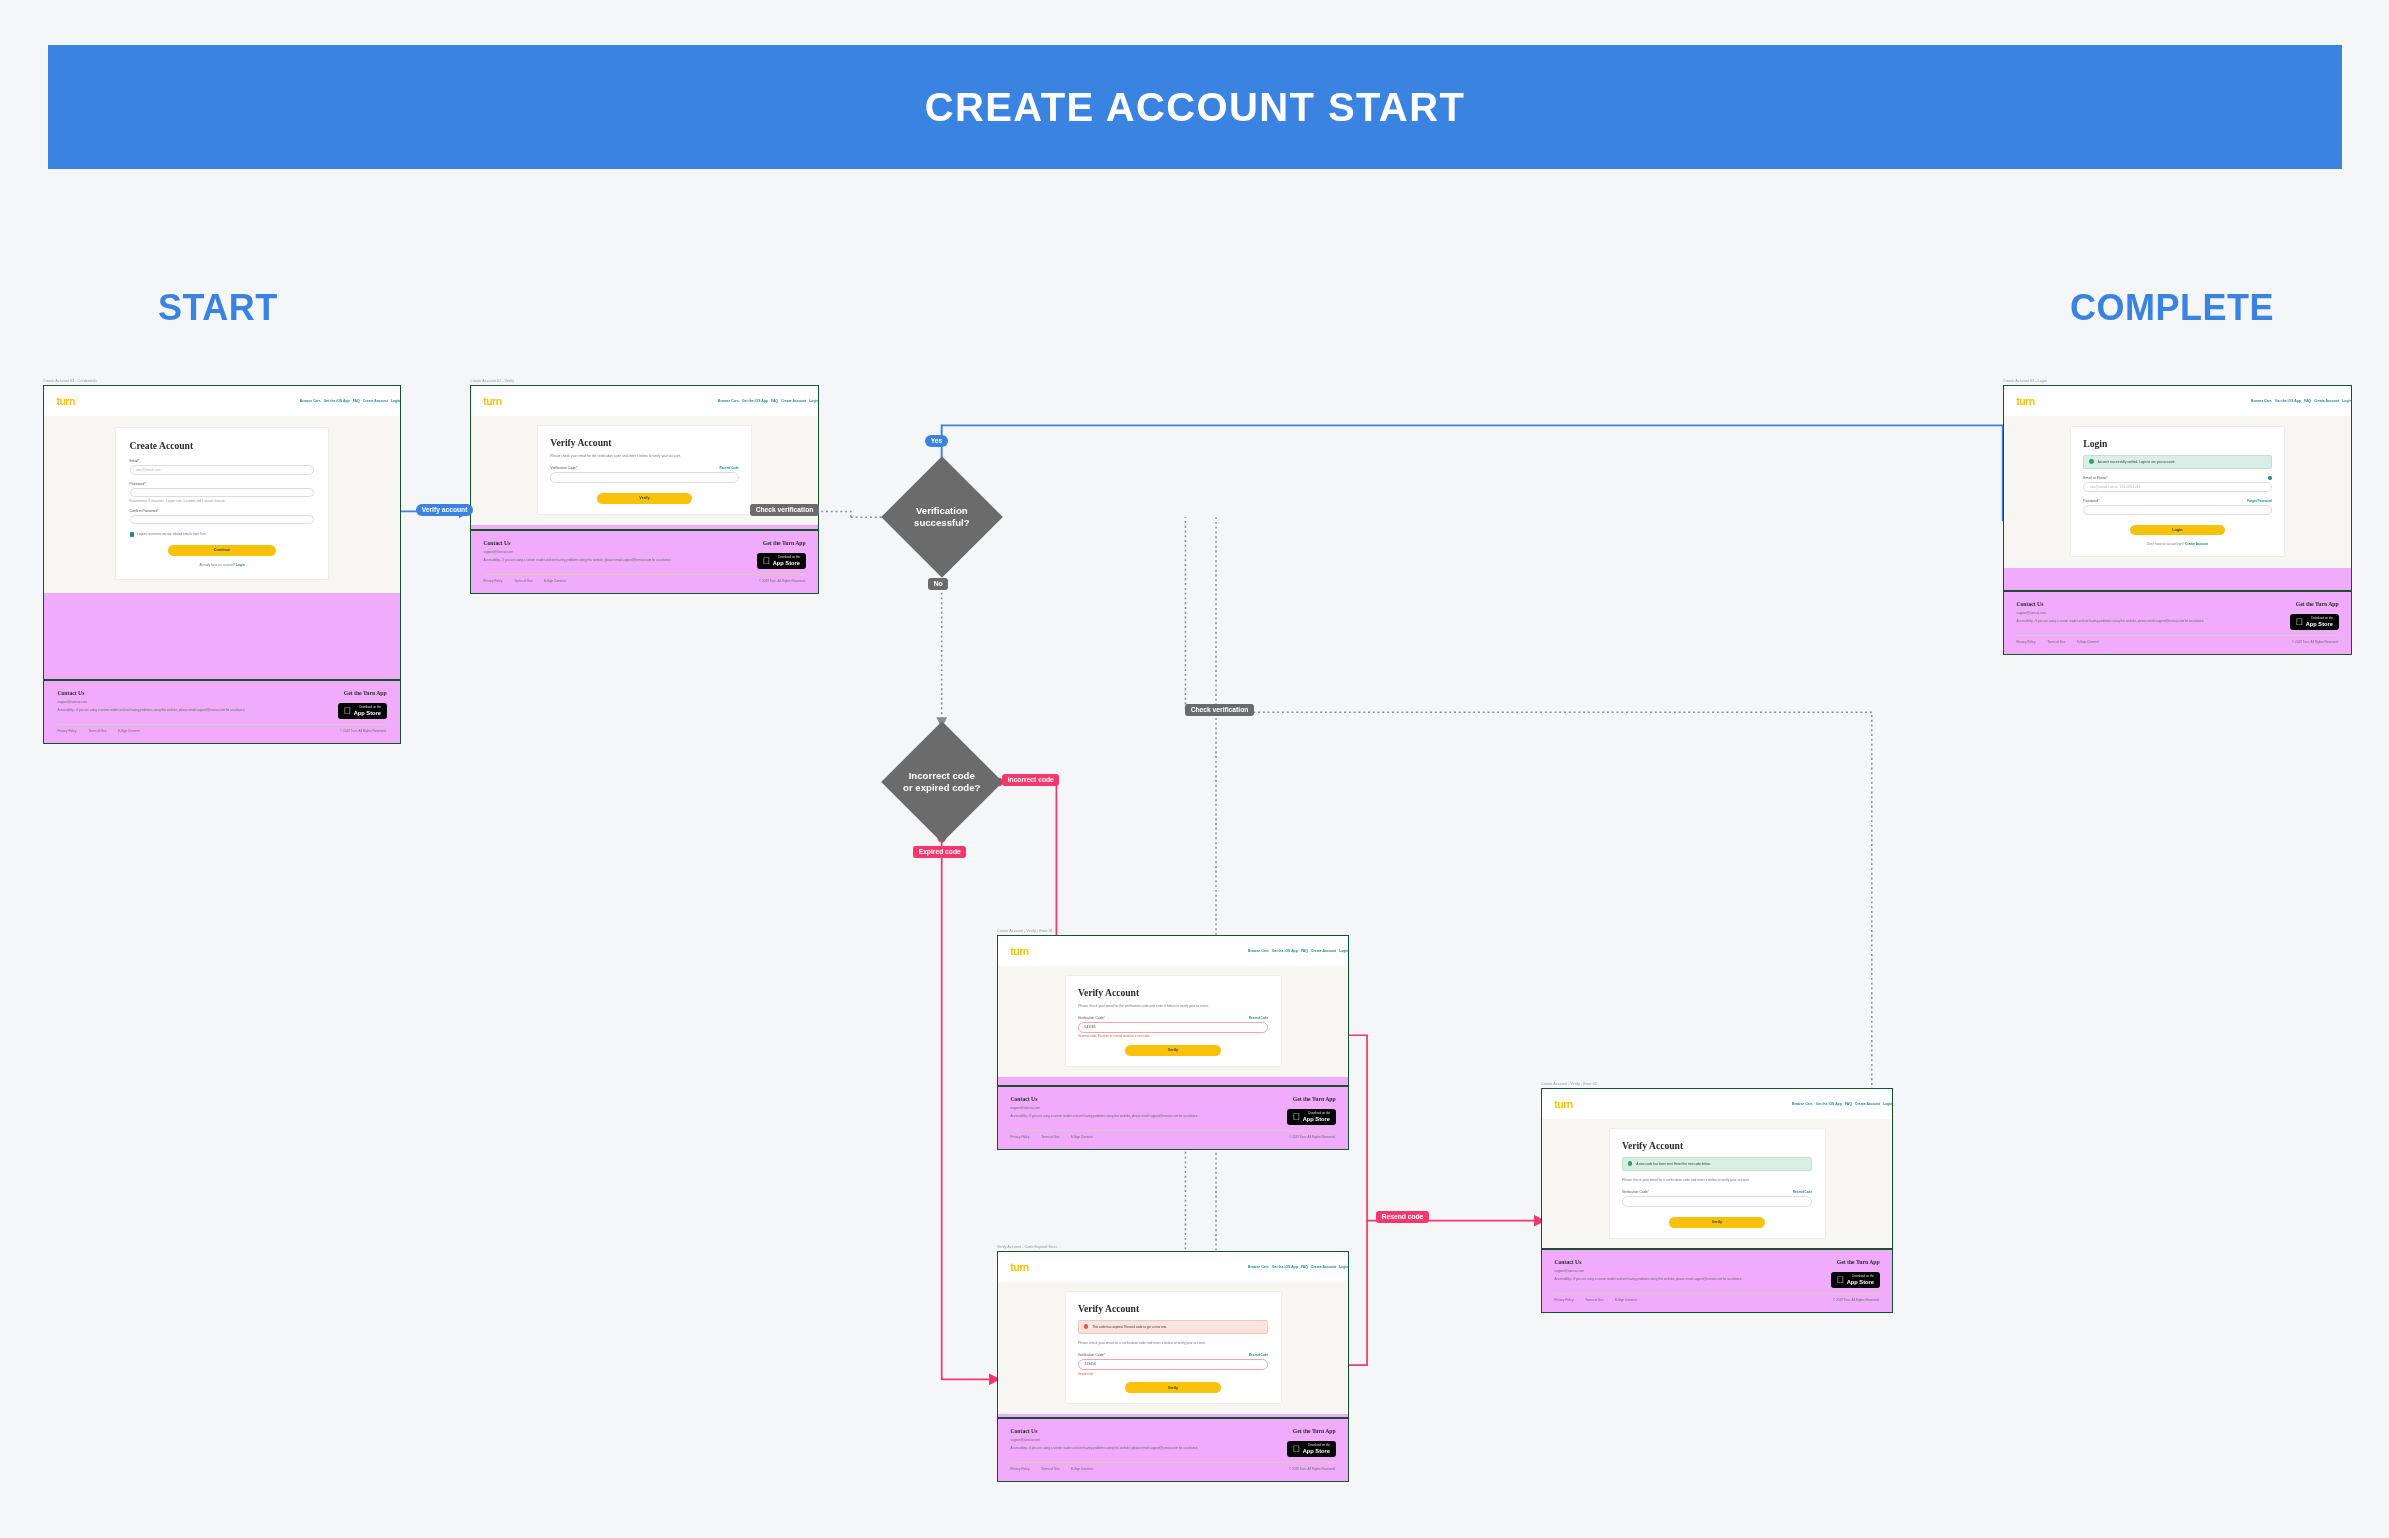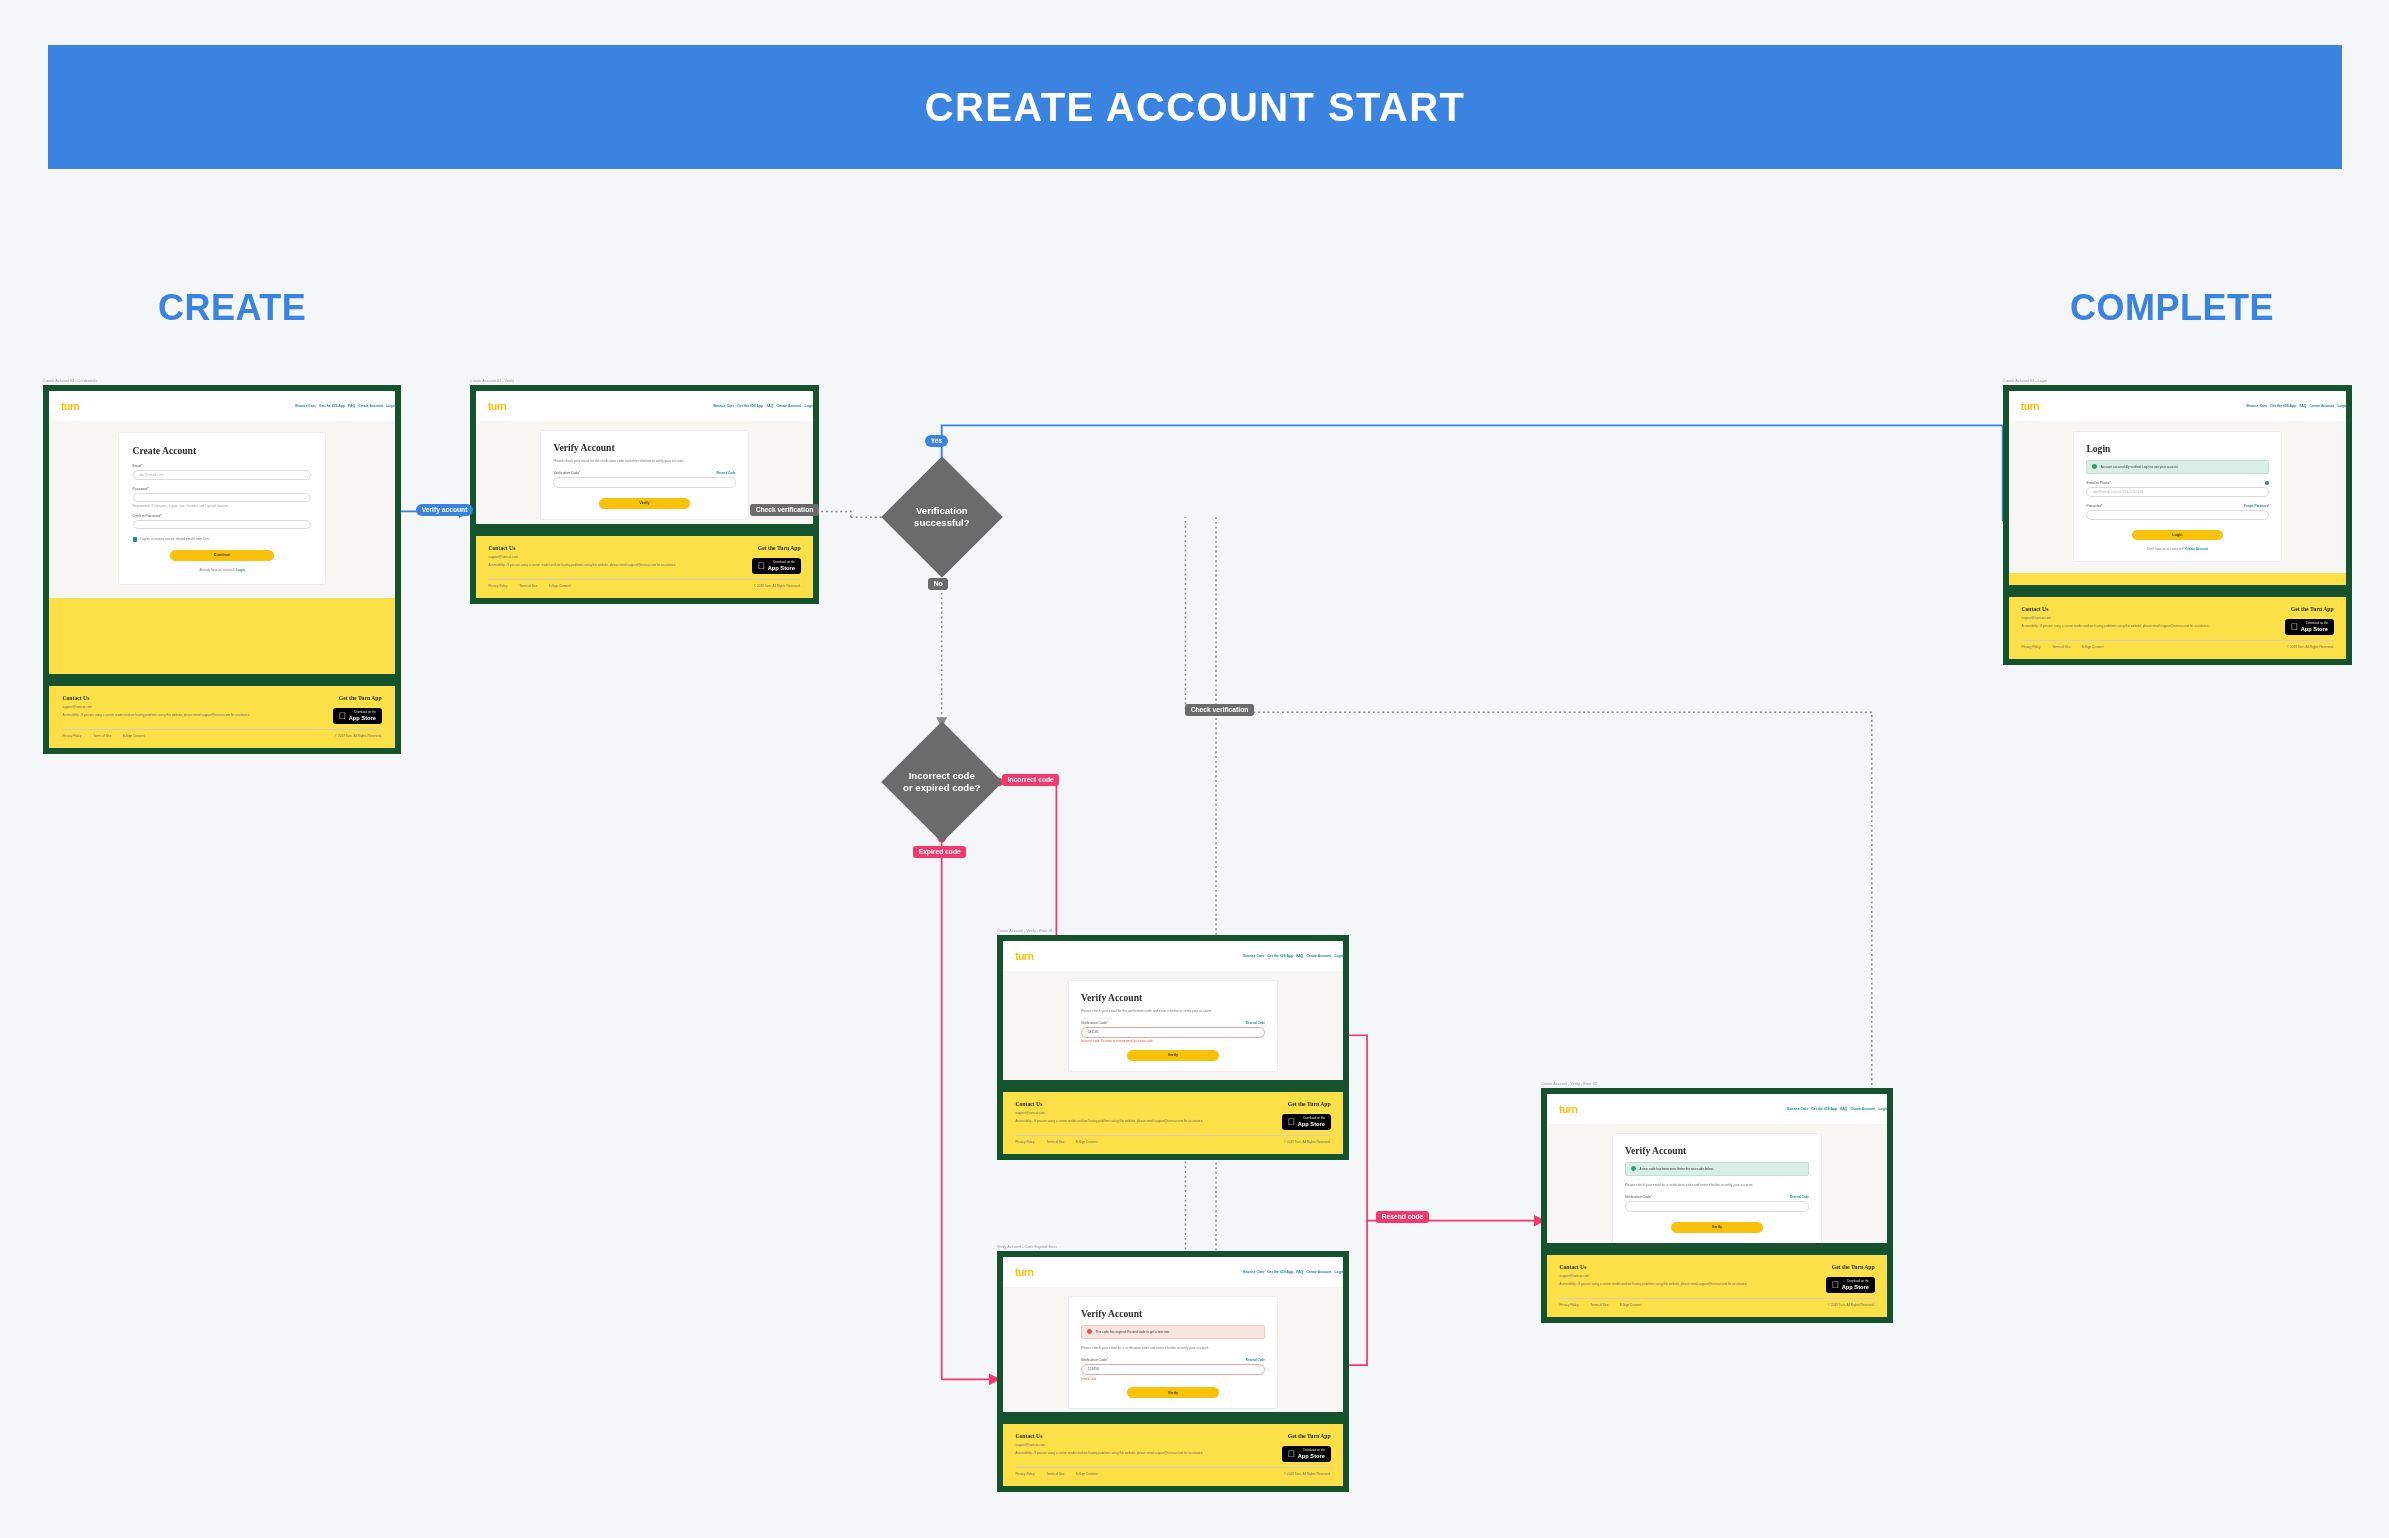--- a/index.html
+++ b/index.html
@@ -23,21 +23,21 @@
   .stage-label{
     position:absolute; color:#3a83e0; font-size:36px; font-weight:bold; letter-spacing:0.5px;
   }
   
   .frame{ position:absolute; }
   .frame .frame-title{
     font-size:3.8px; color:#9b9b9b; margin-bottom:1.9px; white-space:nowrap;
     font-family:"Liberation Sans", sans-serif;
   }
   .frame .frame-body{
-    background:#fde047; border:6px solid #14532d; overflow:hidden; position:relative;
+    background:#f0abfc; border:1px solid #14532d; overflow:hidden; position:relative;
   }
   .nav{
     background:#ffffff; display:flex; align-items:center; justify-content:space-between;
     padding:0 3.5%; width:100%;
   }
   .logo{ color:#f9c20a; font-weight:bold; letter-spacing:-0.5px; font-family:"Liberation Sans",sans-serif;}
   .nav-links{ display:flex; gap:3.6%; align-items:center; }
   .nav-links span{ color:#1f8a8a; font-weight:bold; white-space:nowrap; }
   .hero{ width:100%; display:flex; justify-content:center; background:#f7f6f3; }
   .card{
@@ -156,21 +156,21 @@
 
   <path d="M1272,541 L1272,1500" fill="none" stroke="#8a8a8a" stroke-width="1.6" stroke-dasharray="2 3"></path>
   <path d="M1240,1160 L1240,1470" fill="none" stroke="#8a8a8a" stroke-width="1.6" stroke-dasharray="2 3"></path>
   <path d="M1240,1470 L1240,1482" fill="none" stroke="#8a8a8a" stroke-width="1.6" marker-end="url(#ah-gray)"></path>
 </svg>
 
 <div id="banner">
   <div class="t">CREATE ACCOUNT START</div>
 </div>
 
-<div class="stage-label" style="left:158px; top:287px;">CREATE</div>
+<div class="stage-label" style="left:158px; top:287px;">START</div>
 <div class="stage-label" style="left:2070px; top:287px;">COMPLETE</div>
 
 <div class="frame" style="left:43px; top:379px; width:358px;">
   <div class="frame-title">Create Account 01 - Credentials</div>
   <div class="frame-body" style="height:295px;">
     <div class="nav" style="height:30px;">
       <div class="logo" style="font-size:10.5px;">turn</div>
       <div class="nav-links" style="font-size:3.4px;">
         <span>Browse Cars</span>
         <span>Get the iOS App</span>

